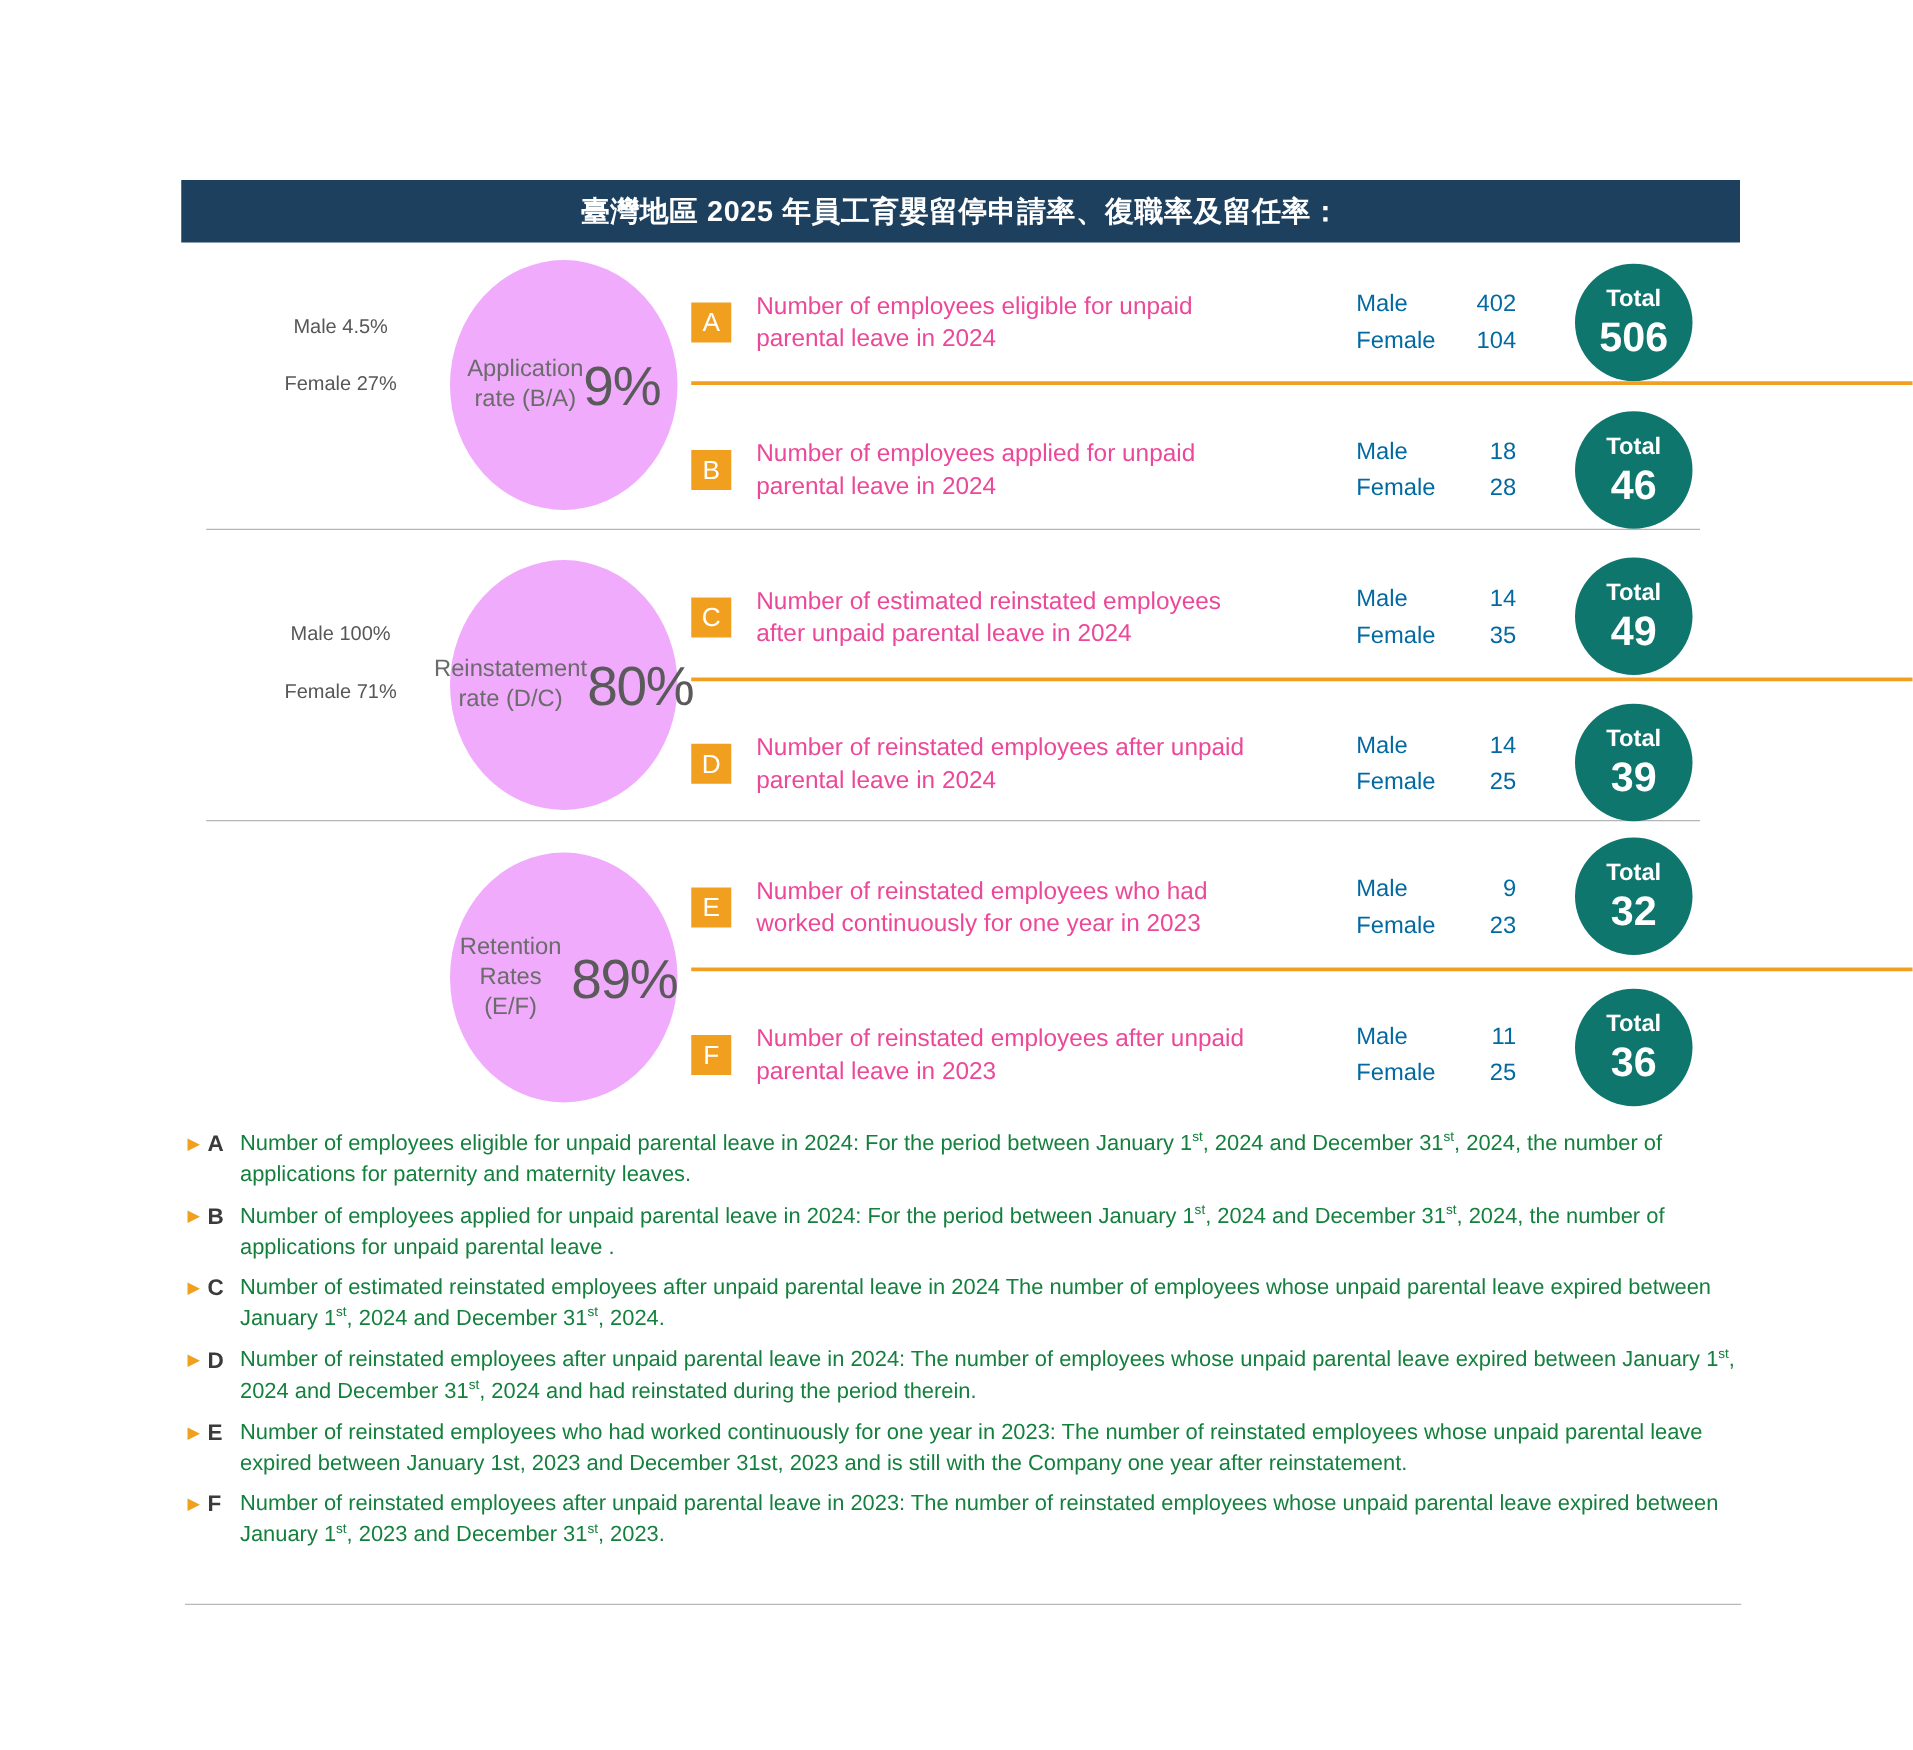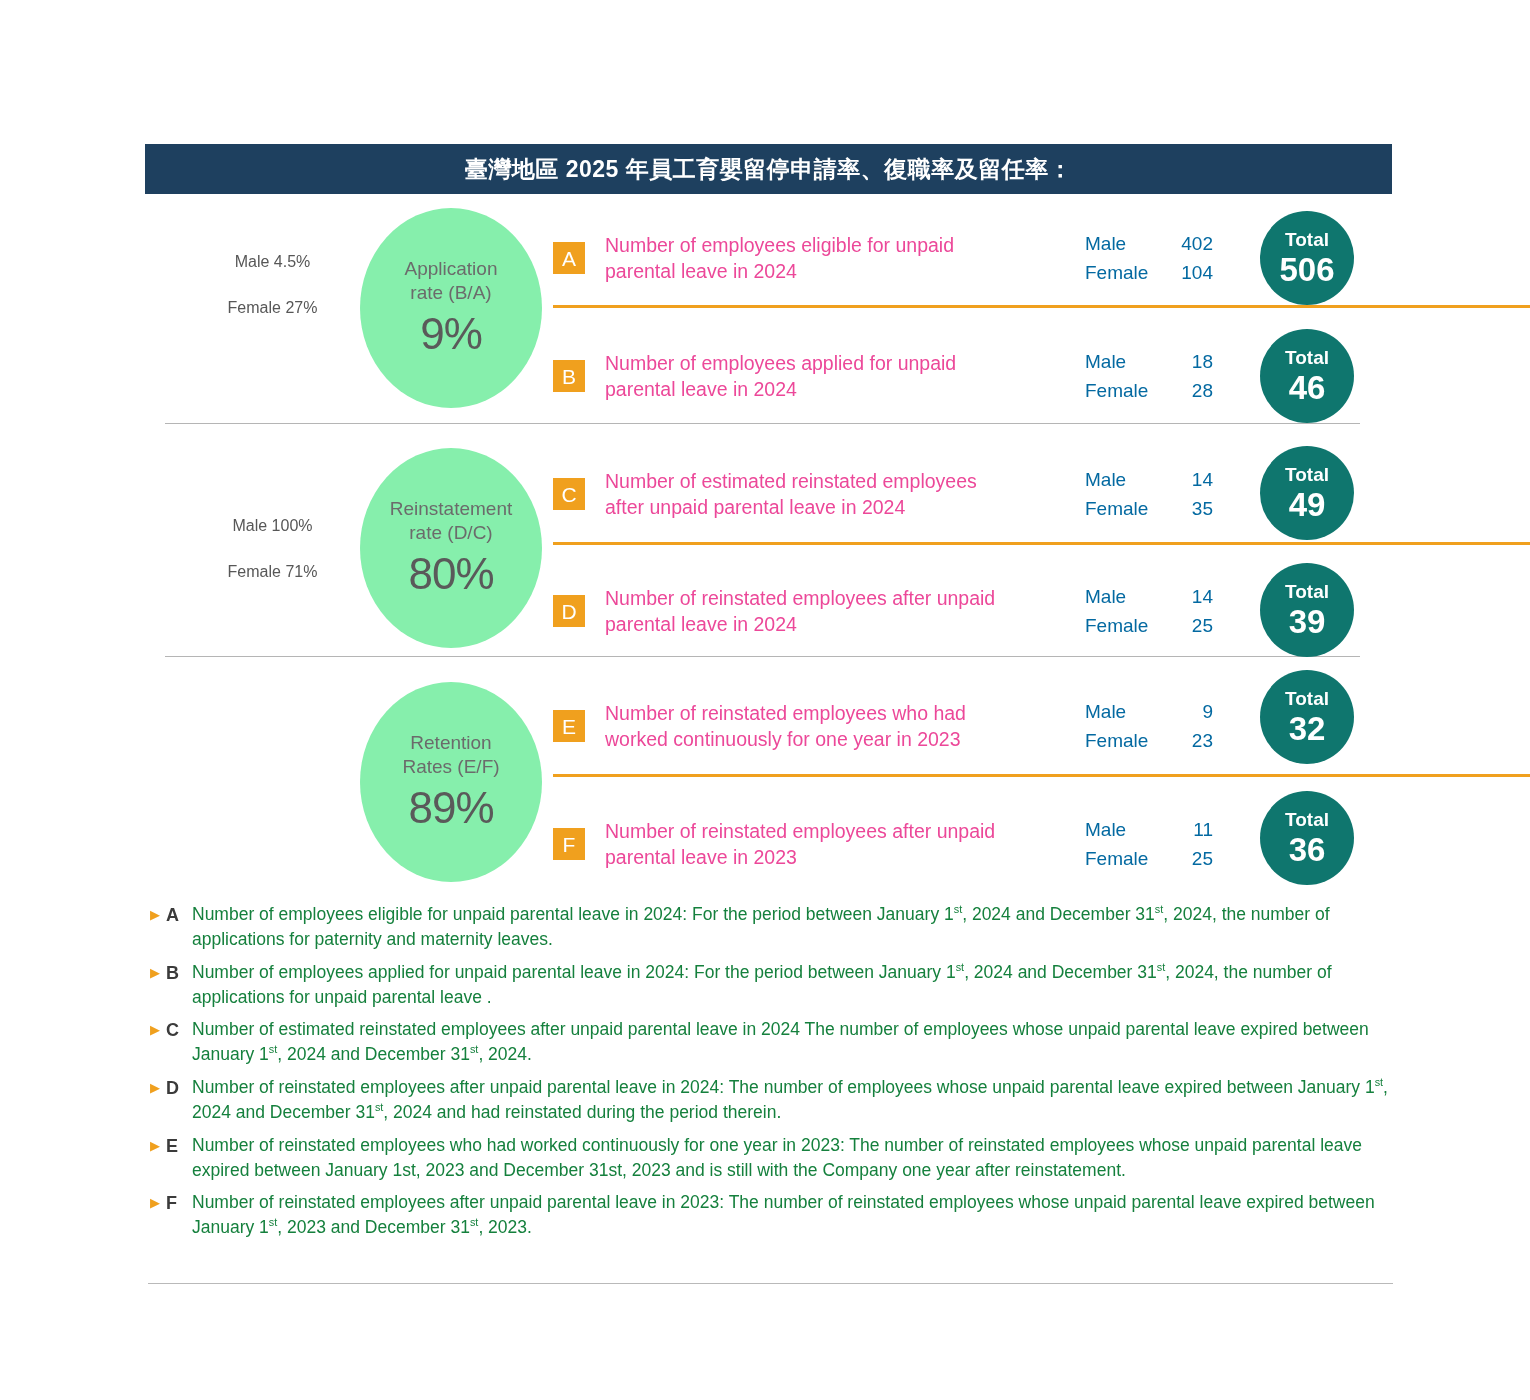--- a/index.html
+++ b/index.html
@@ -66,23 +66,23 @@
   }
   .rates .r-line { margin: 0; padding: 0; }
   .rates .r-line + .r-line { margin-top: 30px; }
 
   
   .bubble {
     position: absolute;
     left: 215px;
     width: 182px; height: 200px;
     border-radius: 50%;
-    background: #86efac;
+    background: #f0abfc;
     display: flex;
-    flex-direction: column;
+    flex-direction: row;
     align-items: center;
     justify-content: center;
   }
   .bubble .b-label {
     font-size: 19px;
     color: #6b6b6b;
     text-align: center;
     line-height: 1.25;
   }
   .bubble .b-value {
@@ -251,21 +251,21 @@
         </div>
       </div>
     </div>
     <div class="total-circle" style="left:1115px; top:131px;">
       <span class="t-word">Total</span>
       <span class="t-num">46</span>
     </div>
   </div>
 
   <div class="section sec2">
-    <div class="rates" style="top:92px;">
+    <div class="rates" style="top:74px;">
       <div class="r-line">Male 100%</div>
       <div class="r-line">Female 71%</div>
     </div>
 
     <div class="bubble" style="top:22px;">
       <div class="b-label">
         <span>Reinstatement</span><br>
         <span>rate (D/C)</span>
       </div>
       <div class="b-value">80%</div>

